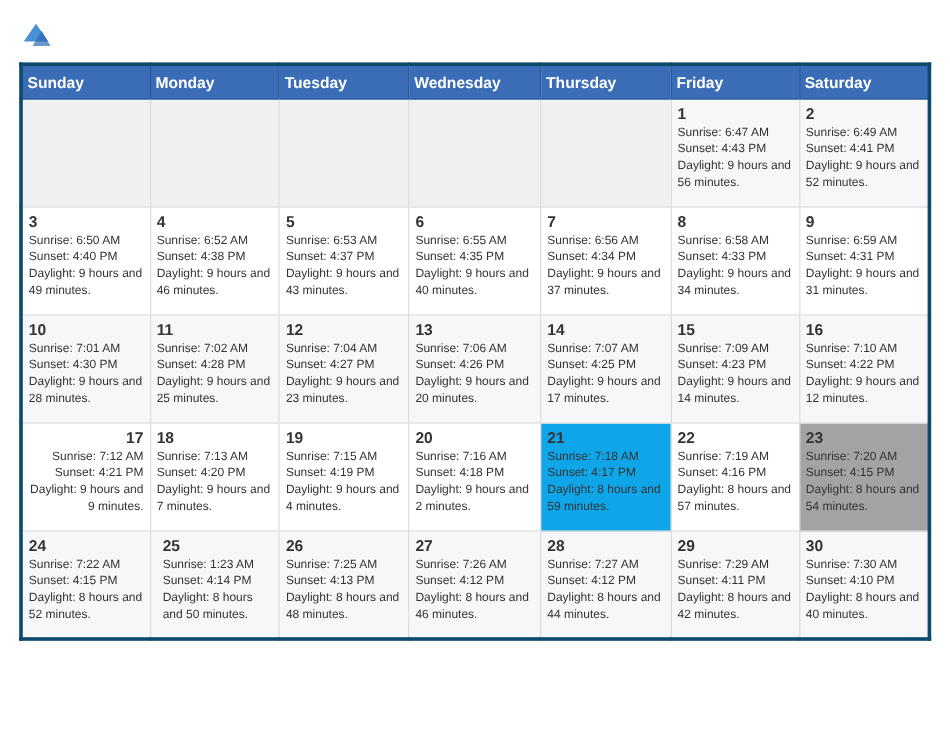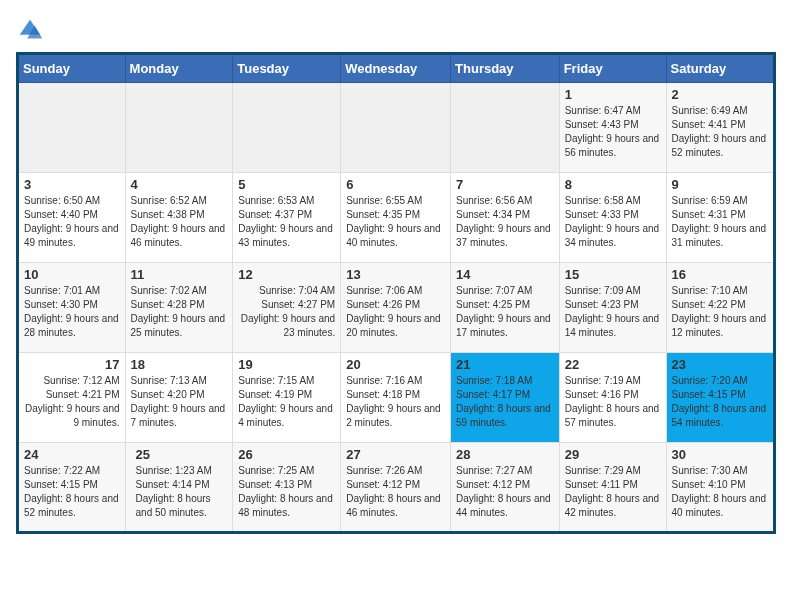--- a/index.html
+++ b/index.html
@@ -201,21 +201,21 @@
 Daylight: 9 hours and 28 minutes.</div>
         </td>
         <td style="background-color: rgb(247, 247, 247);">
           <span class="day-number">11</span>
           <div class="day-info" style="white-space: pre-line;">Sunrise: 7:02 AM
 Sunset: 4:28 PM
 Daylight: 9 hours and 25 minutes.</div>
         </td>
         <td style="background-color: rgb(247, 247, 247);">
           <span class="day-number">12</span>
-          <div class="day-info" style="white-space: pre-line; text-align: right;">Sunrise: 7:04 AM
+          <div class="day-info" style="white-space: pre-line;">Sunrise: 7:04 AM
 Sunset: 4:27 PM
 Daylight: 9 hours and 23 minutes.</div>
         </td>
         <td style="background-color: rgb(247, 247, 247);">
           <span class="day-number">13</span>
           <div class="day-info" style="white-space: pre-line;">Sunrise: 7:06 AM
 Sunset: 4:26 PM
 Daylight: 9 hours and 20 minutes.</div>
         </td>
         <td style="background-color: rgb(247, 247, 247);">
@@ -267,21 +267,21 @@
           <div class="day-info" style="white-space: pre-line;">Sunrise: 7:18 AM
 Sunset: 4:17 PM
 Daylight: 8 hours and 59 minutes.</div>
         </td>
         <td style="background-color: rgb(255, 255, 255);">
           <span class="day-number">22</span>
           <div class="day-info" style="white-space: pre-line;">Sunrise: 7:19 AM
 Sunset: 4:16 PM
 Daylight: 8 hours and 57 minutes.</div>
         </td>
-        <td style="background-color: #0ea5e9;">
+        <td style="background-color: #a3a3a3;">
           <span class="day-number">23</span>
           <div class="day-info" style="white-space: pre-line;">Sunrise: 7:20 AM
 Sunset: 4:15 PM
 Daylight: 8 hours and 54 minutes.</div>
         </td>
       </tr>
       <tr>
         <td style="background-color: rgb(247, 247, 247);">
           <span class="day-number">24</span>
           <div class="day-info" style="white-space: pre-line;">Sunrise: 7:22 AM

